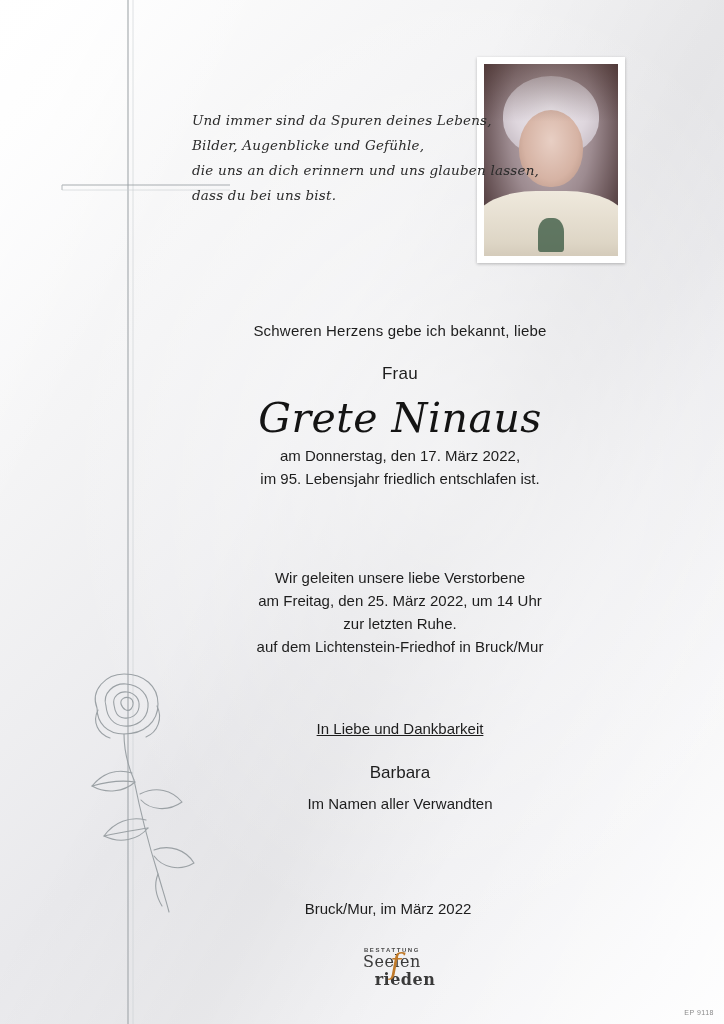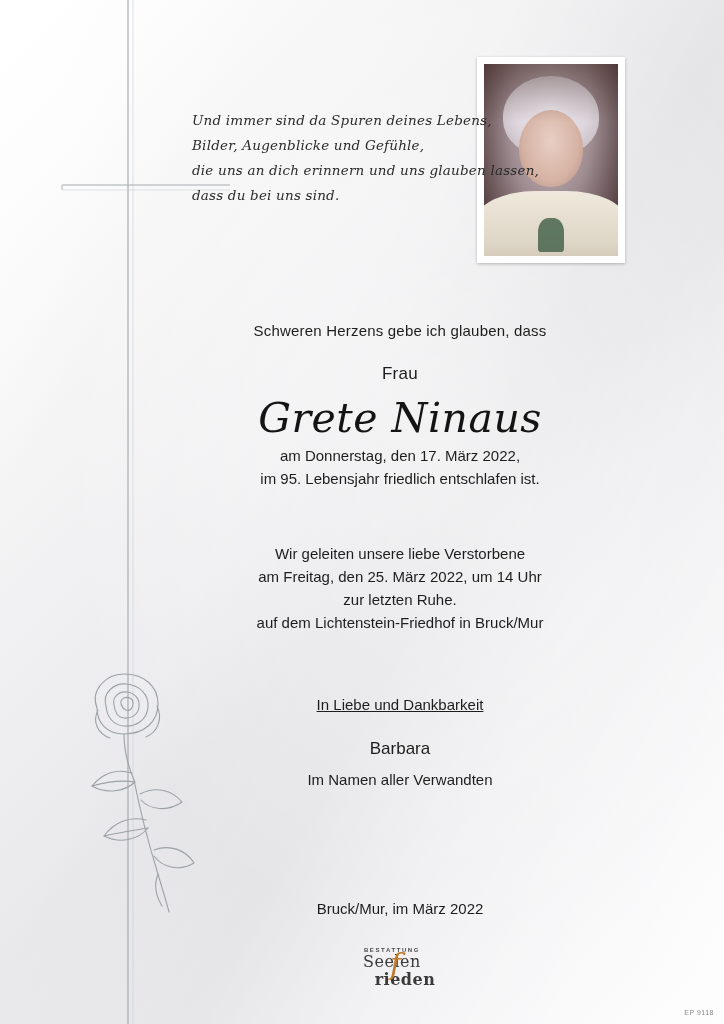--- a/index.html
+++ b/index.html
@@ -158,38 +158,38 @@
     color: #141414;
   }
   .t-death {
     font-size: 15px;
     line-height: 23px;
     margin-top: 2px;
   }
   .t-funeral {
     font-size: 15px;
     line-height: 23px;
-    margin-top: 52px;
+    margin-top: 76px;
   }
   .t-love {
     font-size: 15px;
     margin-top: 62px;
     text-decoration: underline;
   }
   .t-survivor {
     font-size: 17px;
     margin-top: 26px;
   }
   .t-survivor-note {
     font-size: 15px;
     margin-top: 12px;
   }
   .t-place {
     position: absolute;
-    left: 150px;
+    left: 138px;
     top: 900px;
     width: 500px;
     text-align: center;
     font-size: 15px;
     color: #1d1d1d;
   }
 
   .logo {
     position: absolute;
     left: 312px;
@@ -273,25 +273,25 @@
       <div class="ph-hair"></div>
       <div class="ph-face"></div>
       <div class="ph-shade"></div>
     </div>
   </div>
 
   <div class="poem">
     <div>Und immer sind da Spuren deines Lebens,</div>
     <div>Bilder, Augenblicke und Gefühle,</div>
     <div>die uns an dich erinnern und uns glauben lassen,</div>
-    <div>dass du bei uns sind.</div>
+    <div>dass du bei uns bist.</div>
   </div>
 
   <div class="center-col">
-    <div class="t-intro">Schweren Herzens gebe ich glauben, dass</div>
+    <div class="t-intro">Schweren Herzens gebe ich bekannt, liebe</div>
     <div class="t-frau">Frau</div>
     <div class="t-name">Grete Ninaus</div>
     <div class="t-death">
       <div>am Donnerstag, den 17. März 2022,</div>
       <div>im 95. Lebensjahr friedlich entschlafen ist.</div>
     </div>
     <div class="t-funeral">
       <div>Wir geleiten unsere liebe Verstorbene</div>
       <div>am Freitag, den 25. März 2022, um 14 Uhr</div>
       <div>zur letzten Ruhe.</div>

